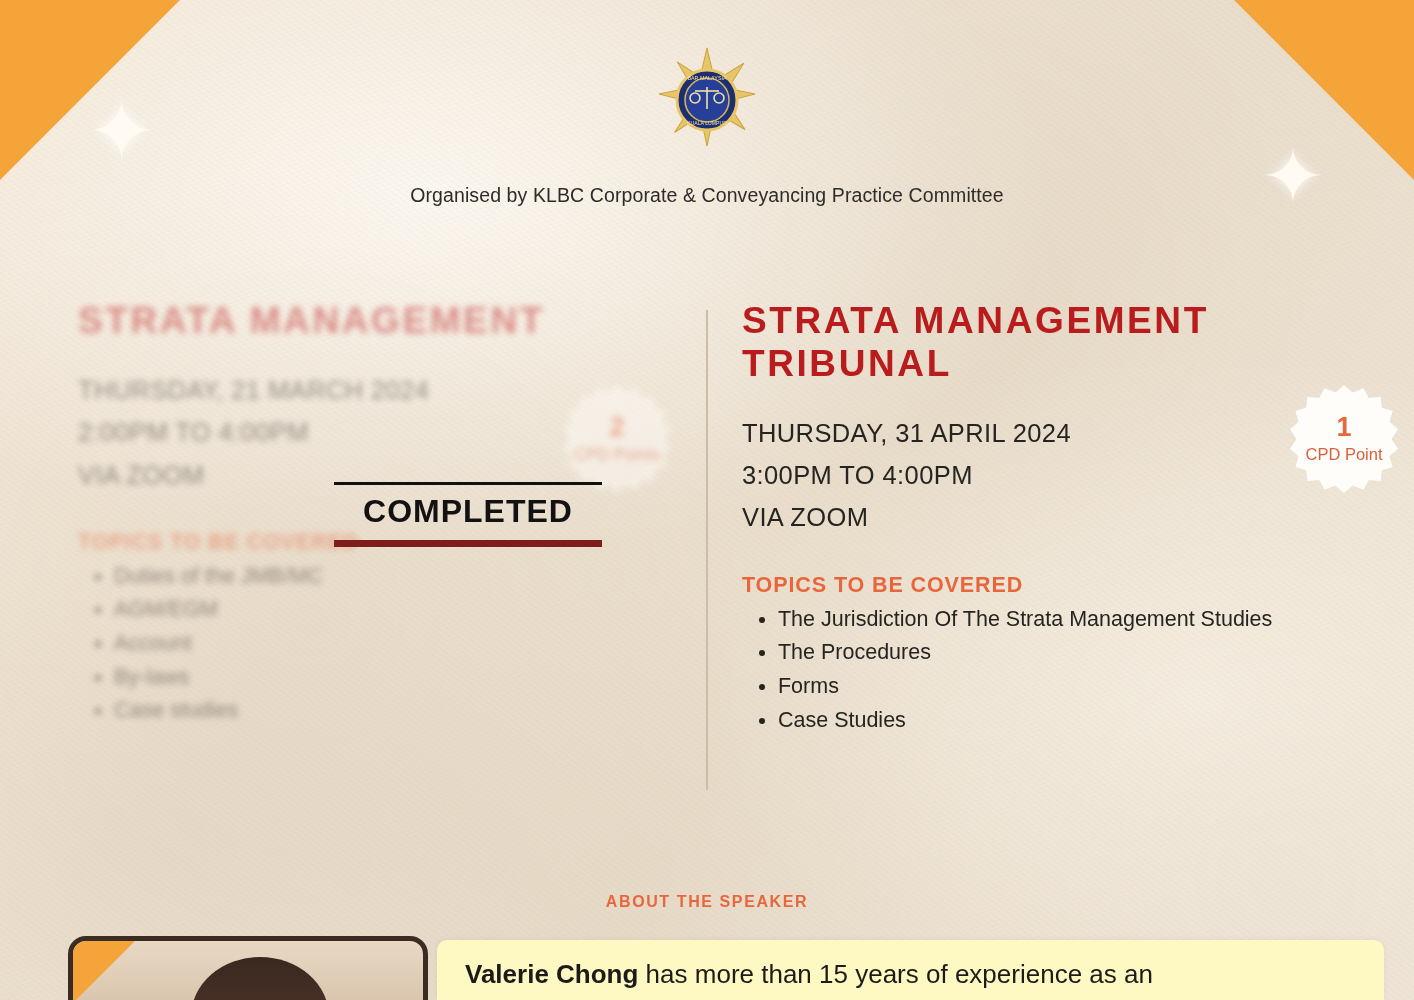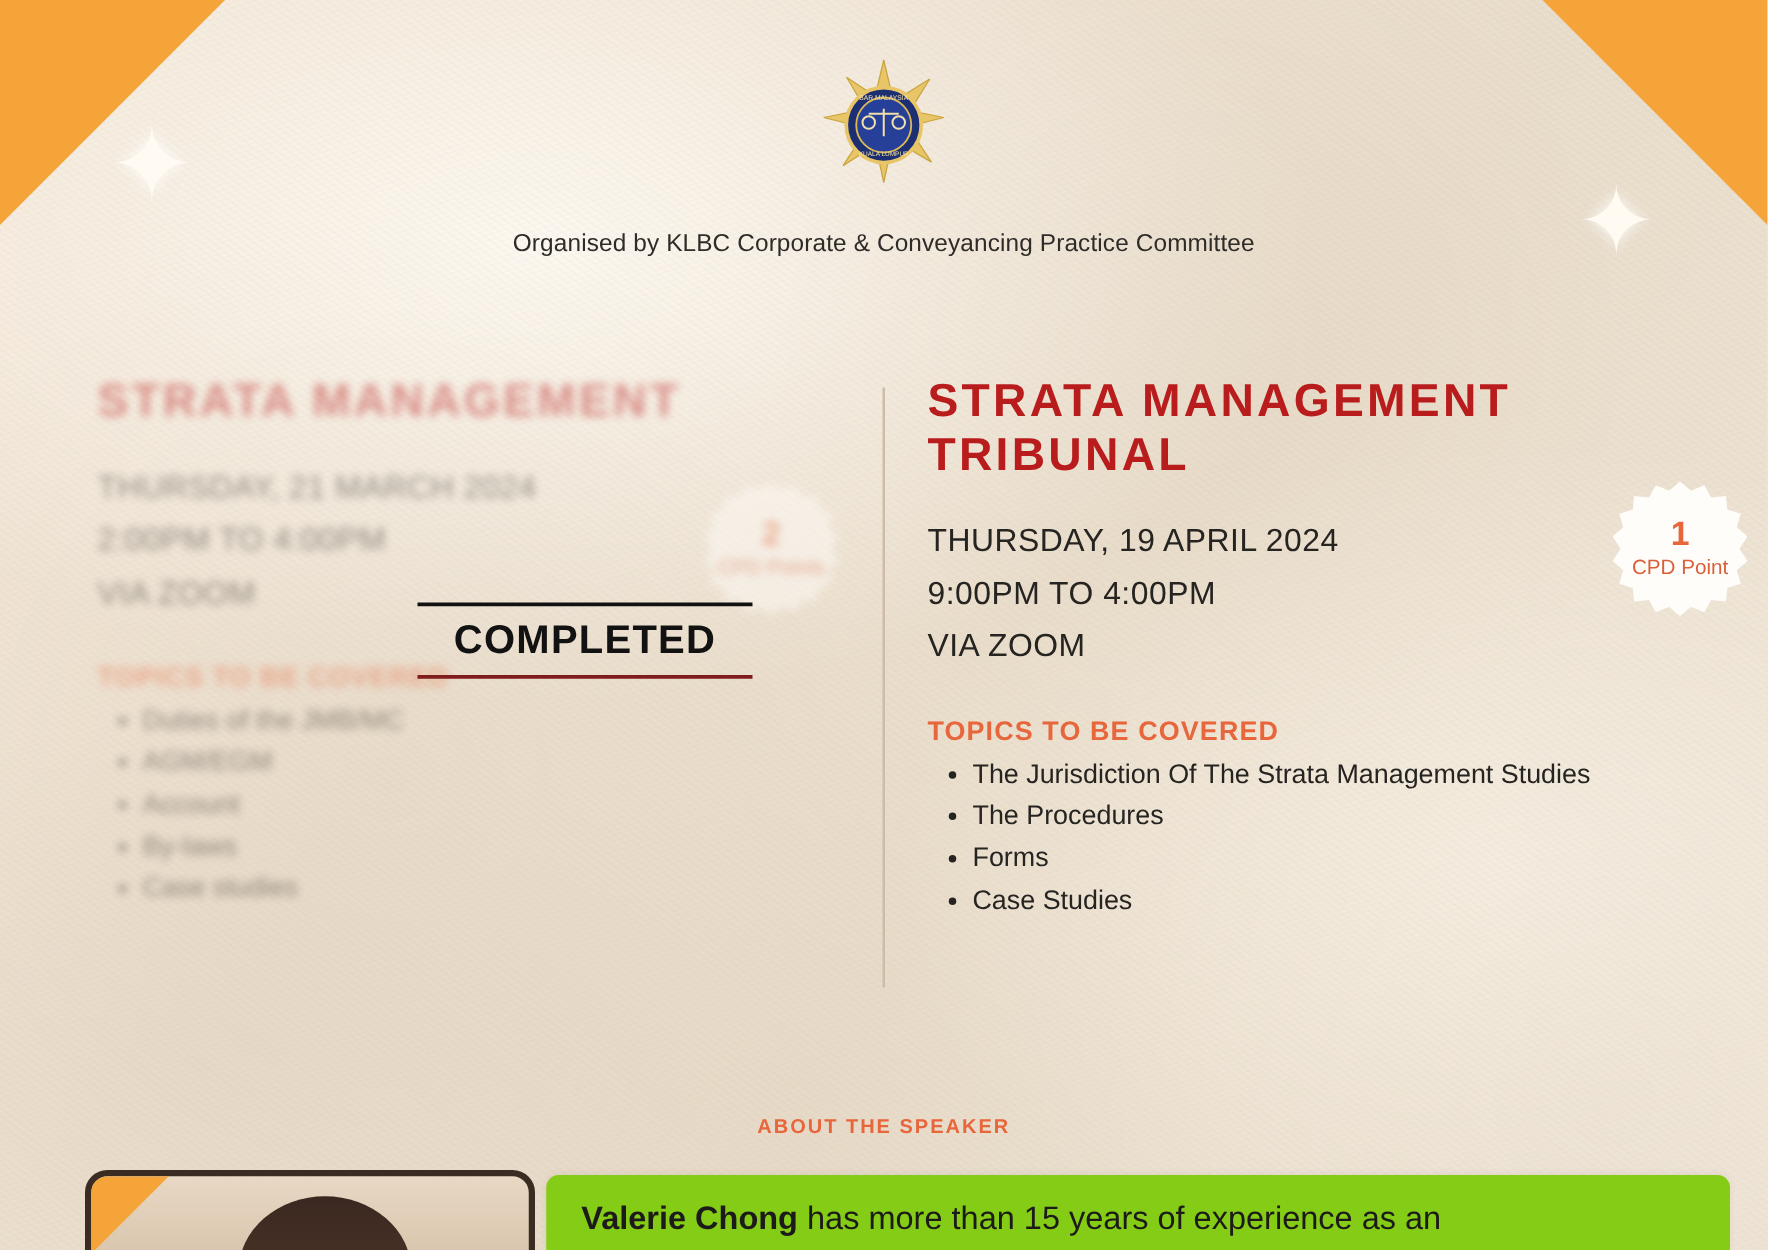--- a/index.html
+++ b/index.html
@@ -197,21 +197,21 @@
     position: absolute;
     left: 256px;
     top: 182px;
     width: 268px;
     text-align: center;
     font-size: 32px;
     font-weight: 700;
     color: #121212;
     letter-spacing: 1px;
     border-top: 3px solid #111;
-    border-bottom: 3px solid #7f1d1d;
+    border-bottom: 7px solid #7f1d1d;
     padding: 8px 0 10px 0;
   }
 
   
   .about-head {
     position: absolute;
     left: 0; right: 0;
     top: 893px;
     text-align: center;
     font-size: 16px;
@@ -245,21 +245,21 @@
     height: 120px;
     border-radius: 50% 50% 42% 42%;
     background: linear-gradient(180deg, #3a2820 0%, #4b3328 55%, #6a4636 100%);
   }
   .speaker-card {
     position: absolute;
     left: 437px;
     top: 940px;
     right: 30px;
     height: 60px;
-    background: #84cc16;
+    background: #fef9c3;
     border-radius: 10px 10px 0 0;
     box-shadow: 0 -1px 6px rgba(0,0,0,.05);
   }
   .speaker-card p {
     margin: 0;
     padding: 16px 28px 0 28px;
     font-size: 26px;
     line-height: 1.45;
     color: #1d1b19;
   }
@@ -324,22 +324,22 @@
         <div class="lbl">CPD Points</div>
       </div>
     </div>
     <div class="completed-stamp">COMPLETED</div>
   </div>
 
   <div class="divider"></div>
 
   <div class="col col-right">
     <h2 class="session-title">STRATA MANAGEMENT TRIBUNAL</h2>
-    <div class="meta">THURSDAY, 19 APRIL 2024</div>
-    <div class="meta">9:00PM TO 4:00PM</div>
+    <div class="meta">THURSDAY, 31 APRIL 2024</div>
+    <div class="meta">3:00PM TO 4:00PM</div>
     <div class="meta">VIA ZOOM</div>
     <div class="topics-head">TOPICS TO BE COVERED</div>
     <ul class="topics">
       <li class="justify">The Jurisdiction Of The Strata Management Studies</li>
       <li>The Procedures</li>
       <li>Forms</li>
       <li>Case Studies</li>
     </ul>
     <div class="badge badge-right">
       <div class="num">1</div>

